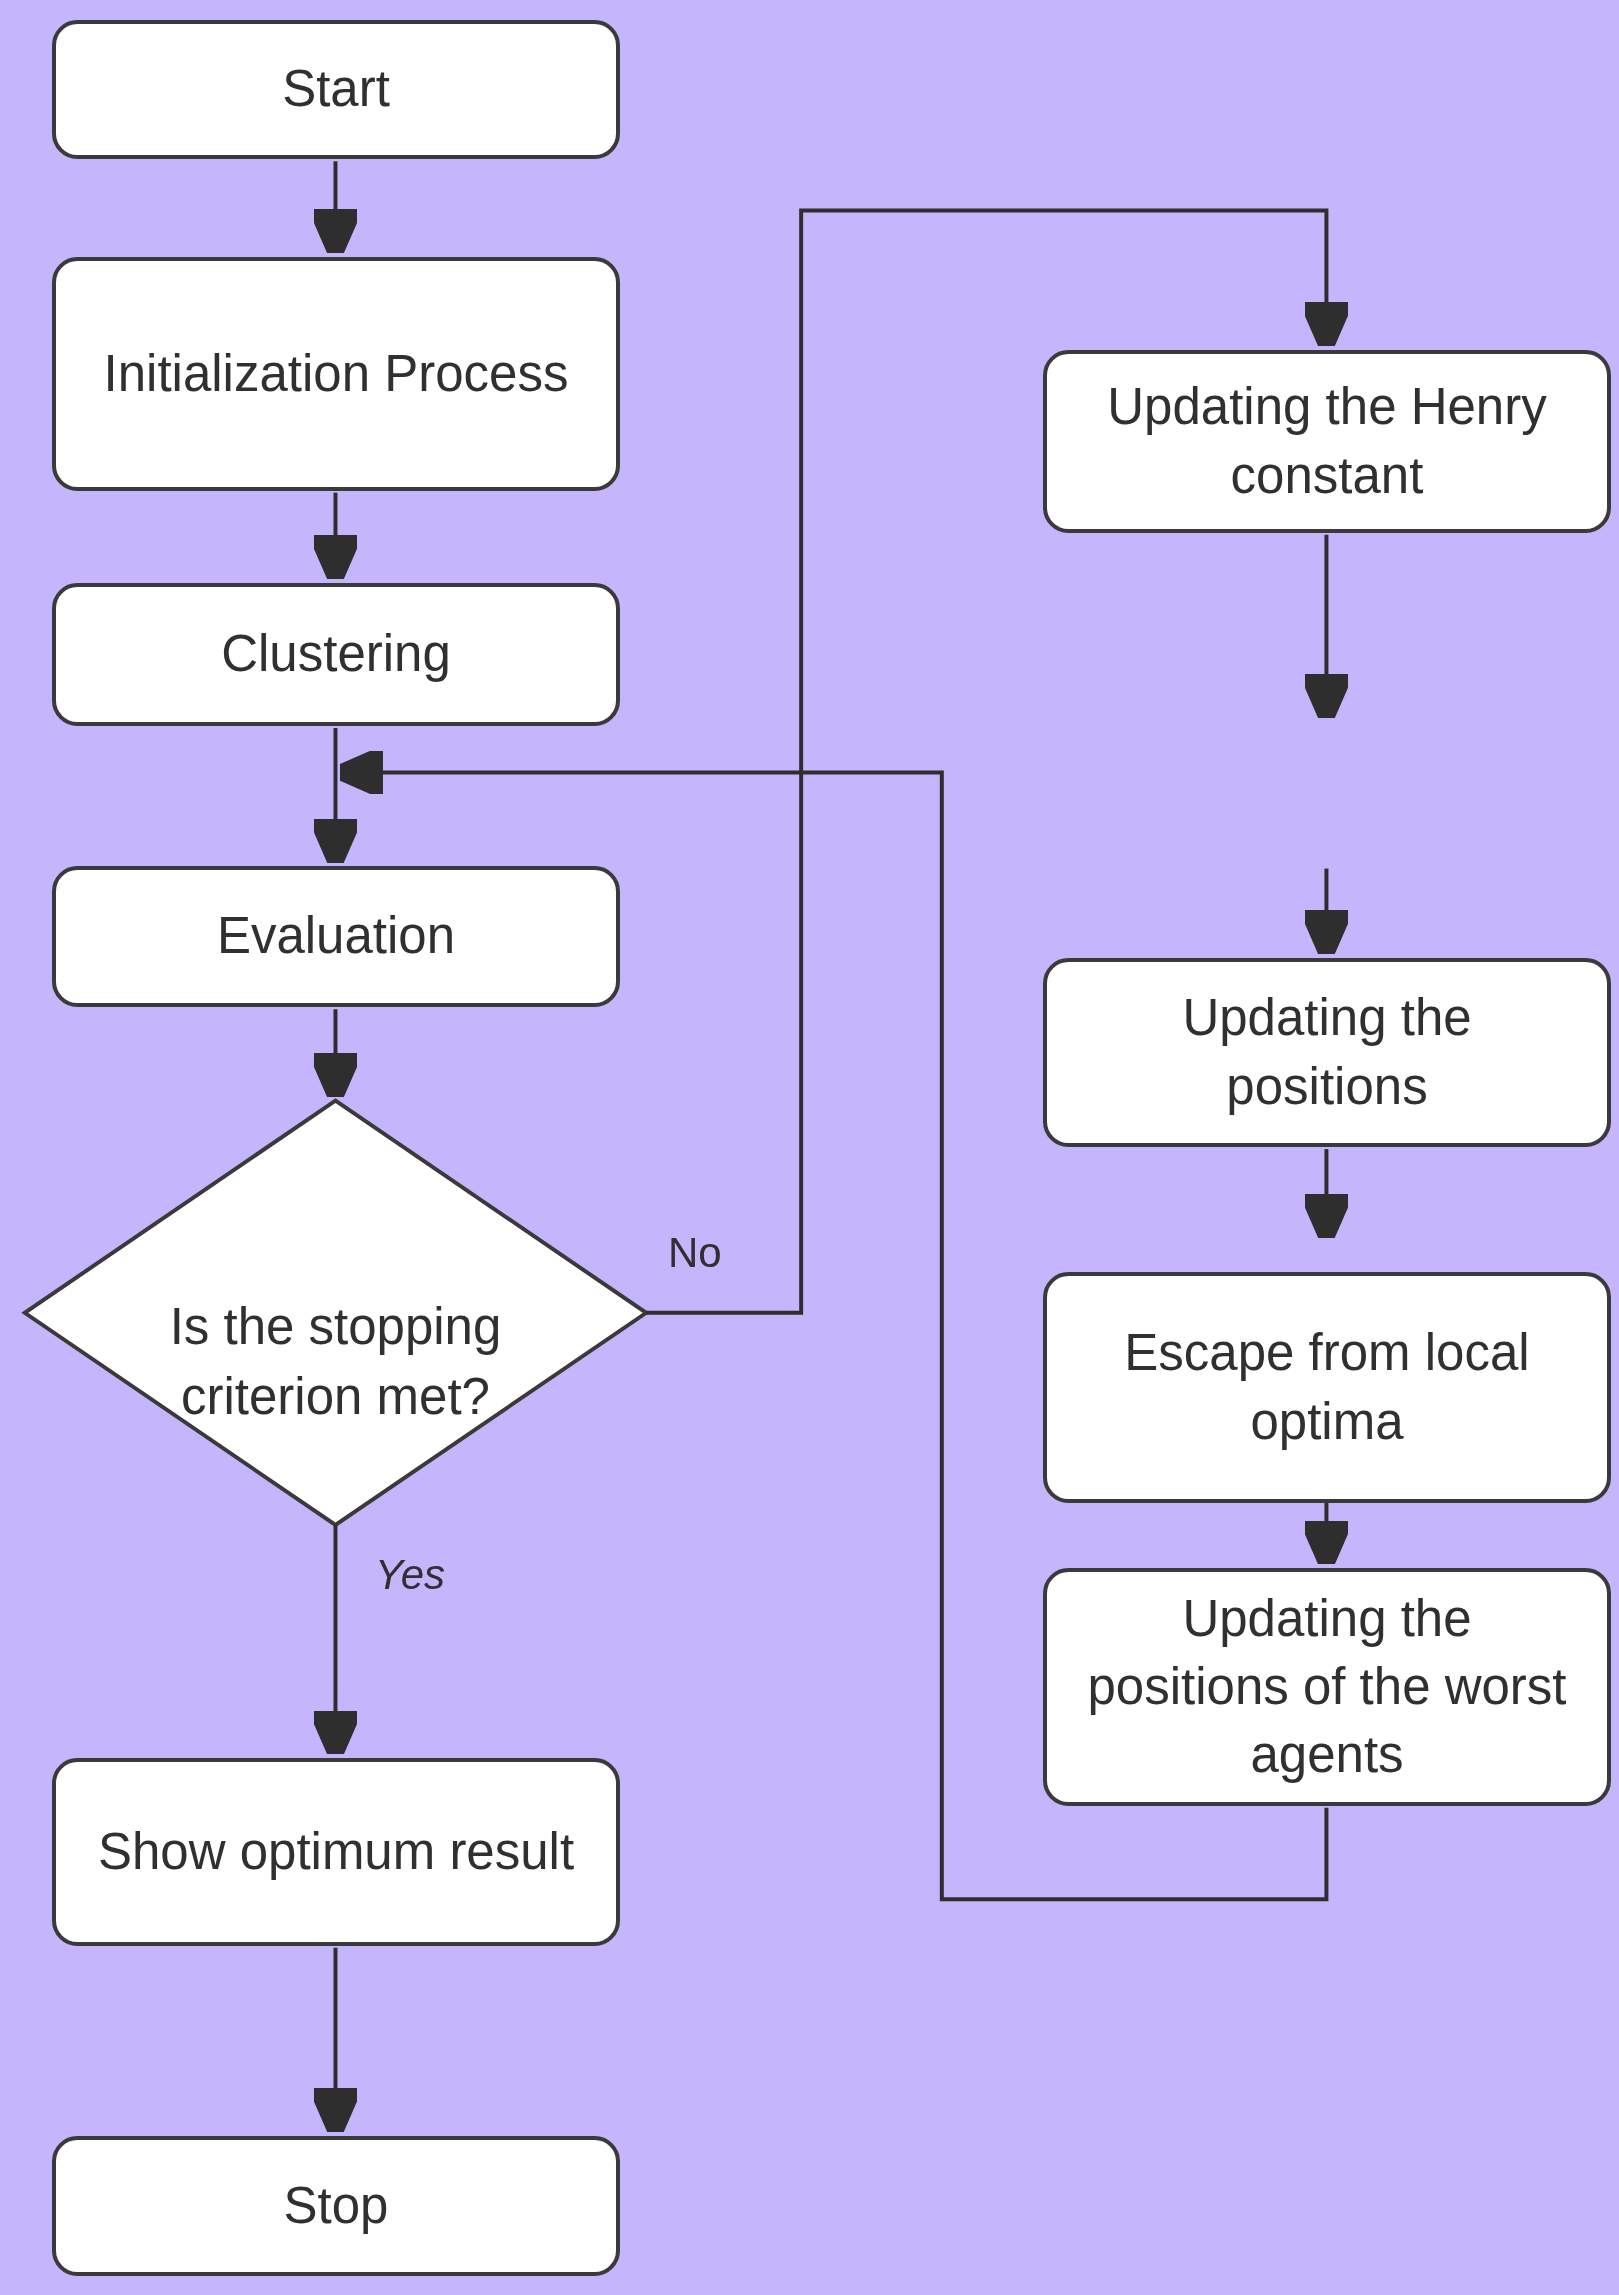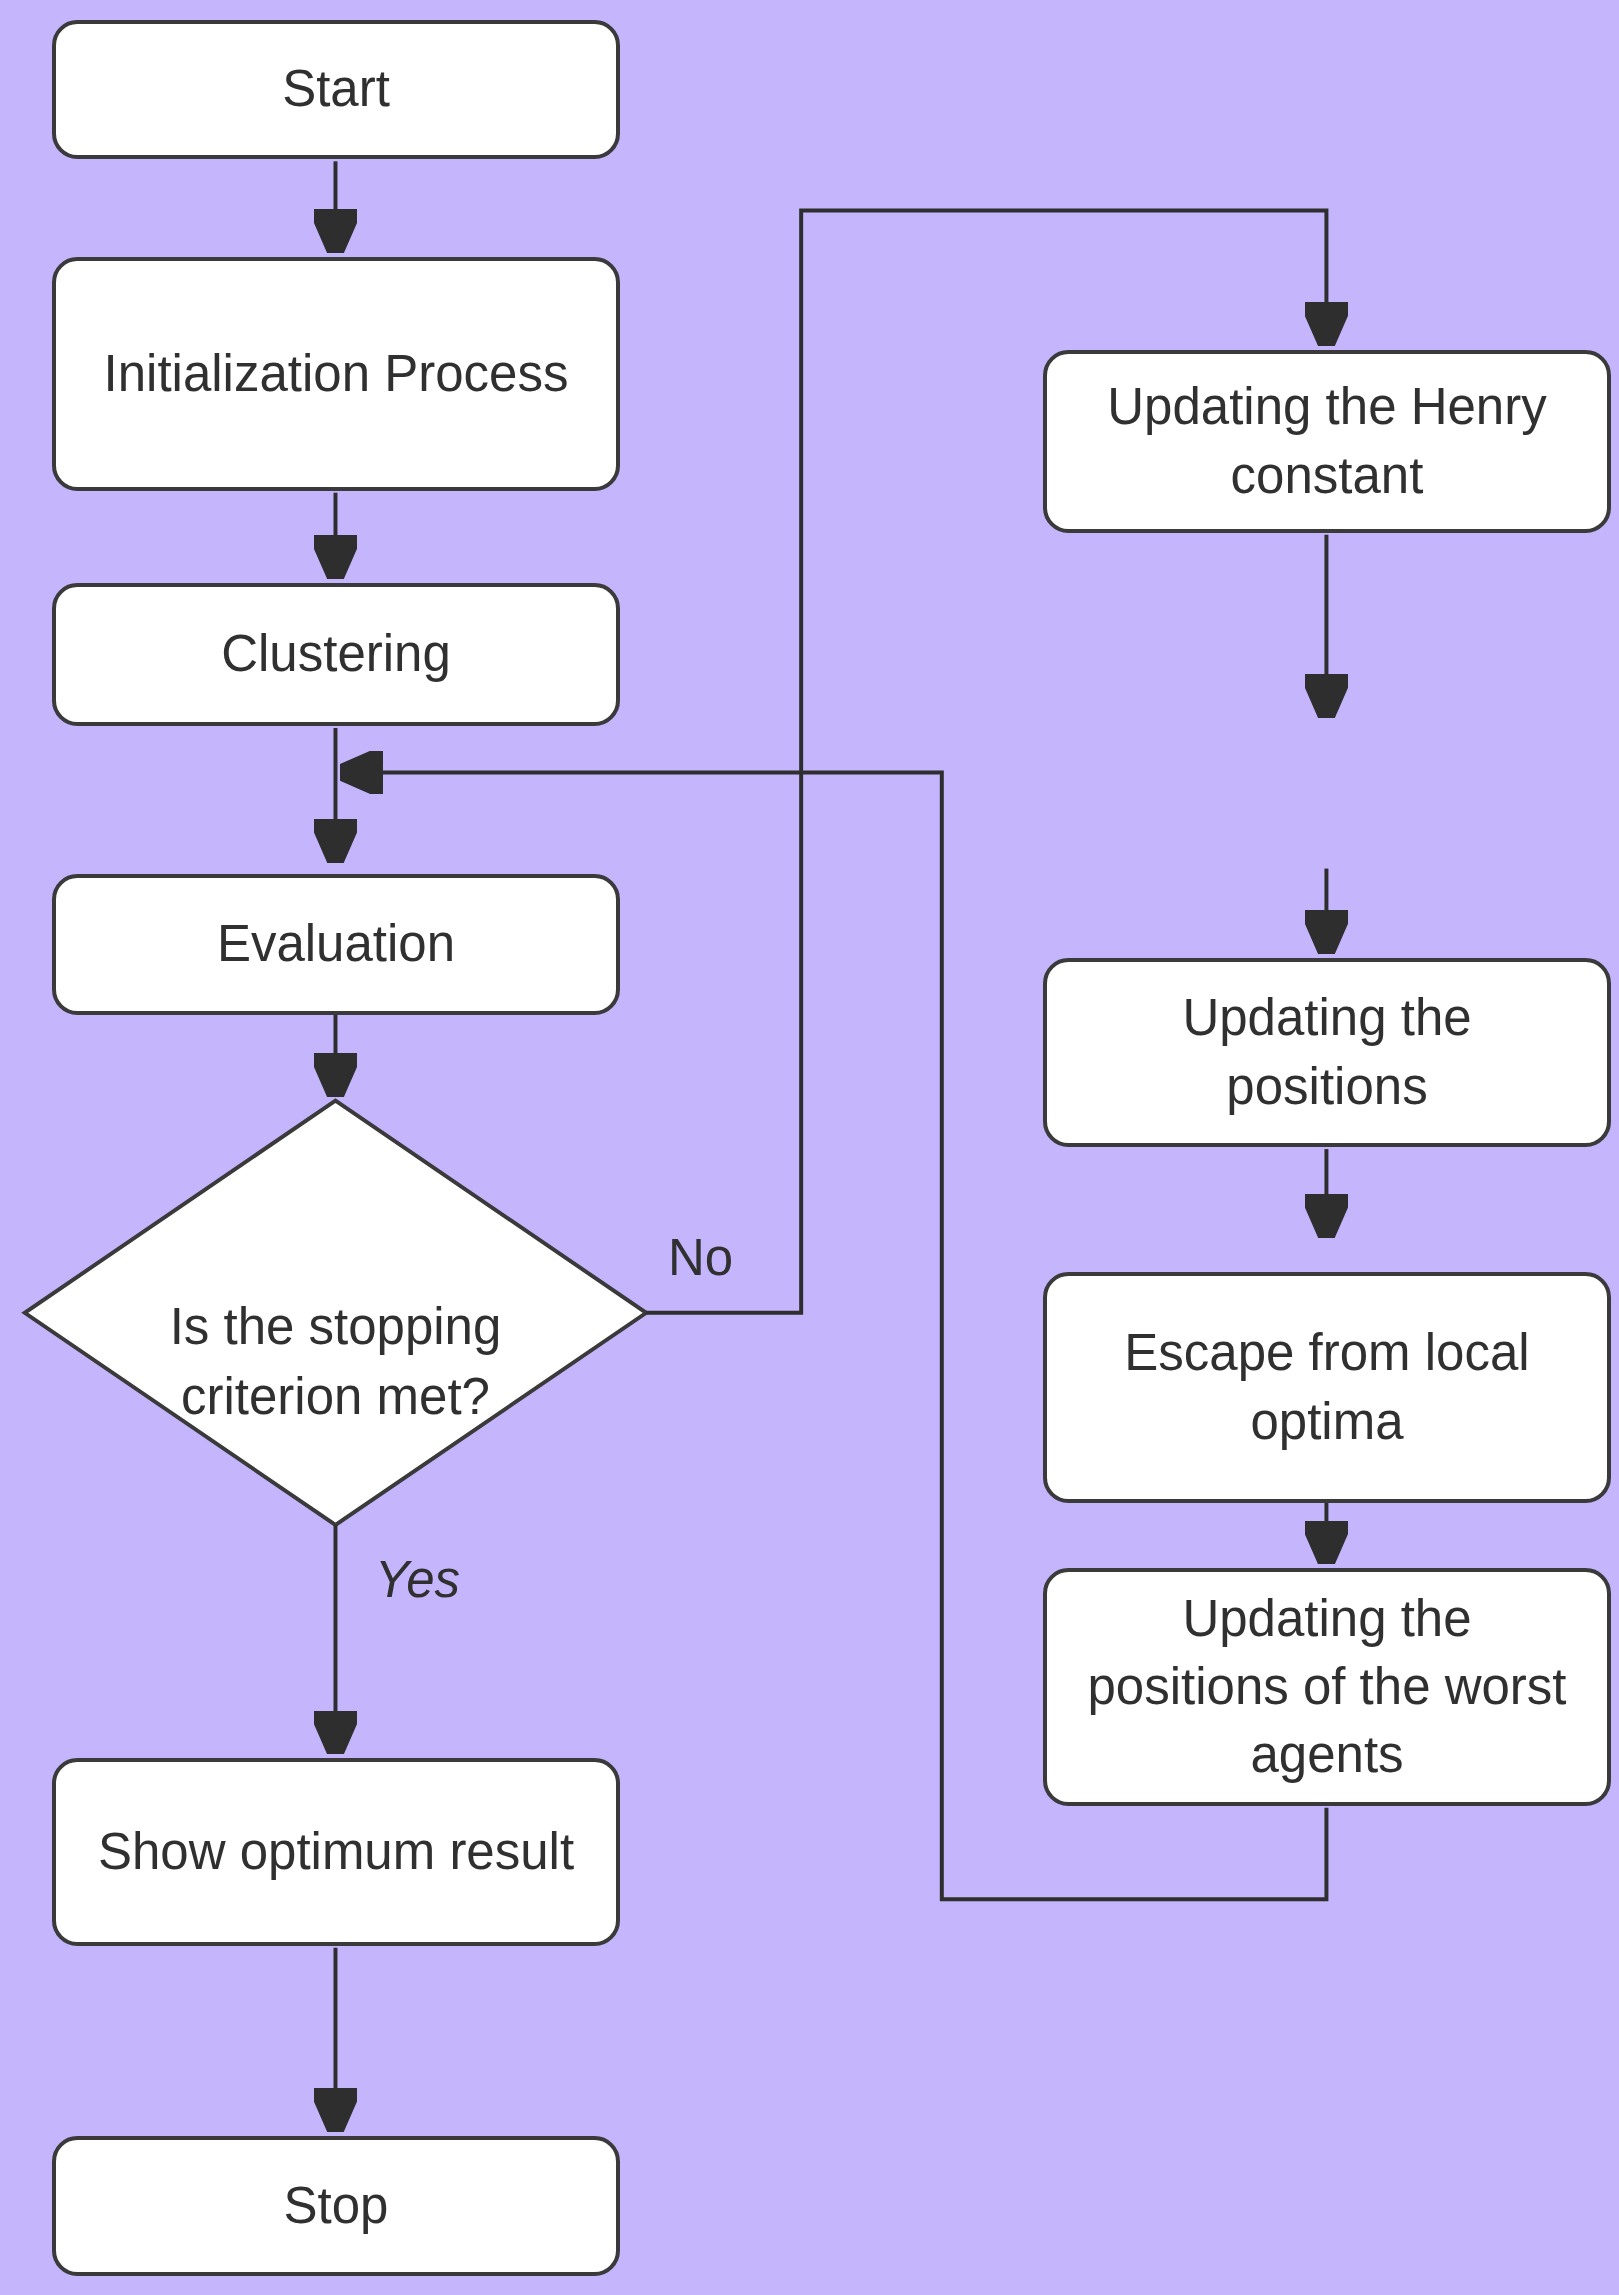--- a/index.html
+++ b/index.html
@@ -37,29 +37,29 @@
     display:flex;
     align-items:flex-end;
     justify-content:center;
     text-align:center;
     font-size:51px;
     line-height:1.37;
   }
   .diamond-label .lbl{white-space:pre-line;}
   .freelabel{
     position:absolute;
-    font-size:51px;
+    font-size:42px;
     line-height:1.1;
   }
 
   
   #n-start       {left:52px;  top:20px;   width:568px; height:139px;}
   #n-init        {left:52px;  top:257px;  width:568px; height:234px;}
   #n-clustering  {left:52px;  top:583px;  width:568px; height:143px;}
-  #n-evaluation  {left:52px;  top:866px; width:568px; height:141px;margin-top:8px;}
+  #n-evaluation  {left:52px;  top:866px; width:568px; height:141px;}
   #n-show        {left:52px;  top:1758px; width:568px; height:188px;}
   #n-stop        {left:52px;  top:2136px; width:568px; height:140px;}
   #n-henry       {left:1043px;top:350px;  width:568px; height:183px;}
   #n-solubility  {left:1043px;top:722px;  width:568px; height:145px;}
   #n-positions   {left:1043px;top:958px; width:568px; height:189px;}
   #n-escape      {left:1043px;top:1272px; width:568px; height:231px;}
   #n-worst       {left:1043px;top:1568px; width:568px; height:238px;}
   #d-label       {left:97px; top:1194px; width:477px; height:238px;}
   #lbl-no        {left:668px; top:1230px;}
   #lbl-yes       {left:375px; top:1552px;font-style:italic;}

